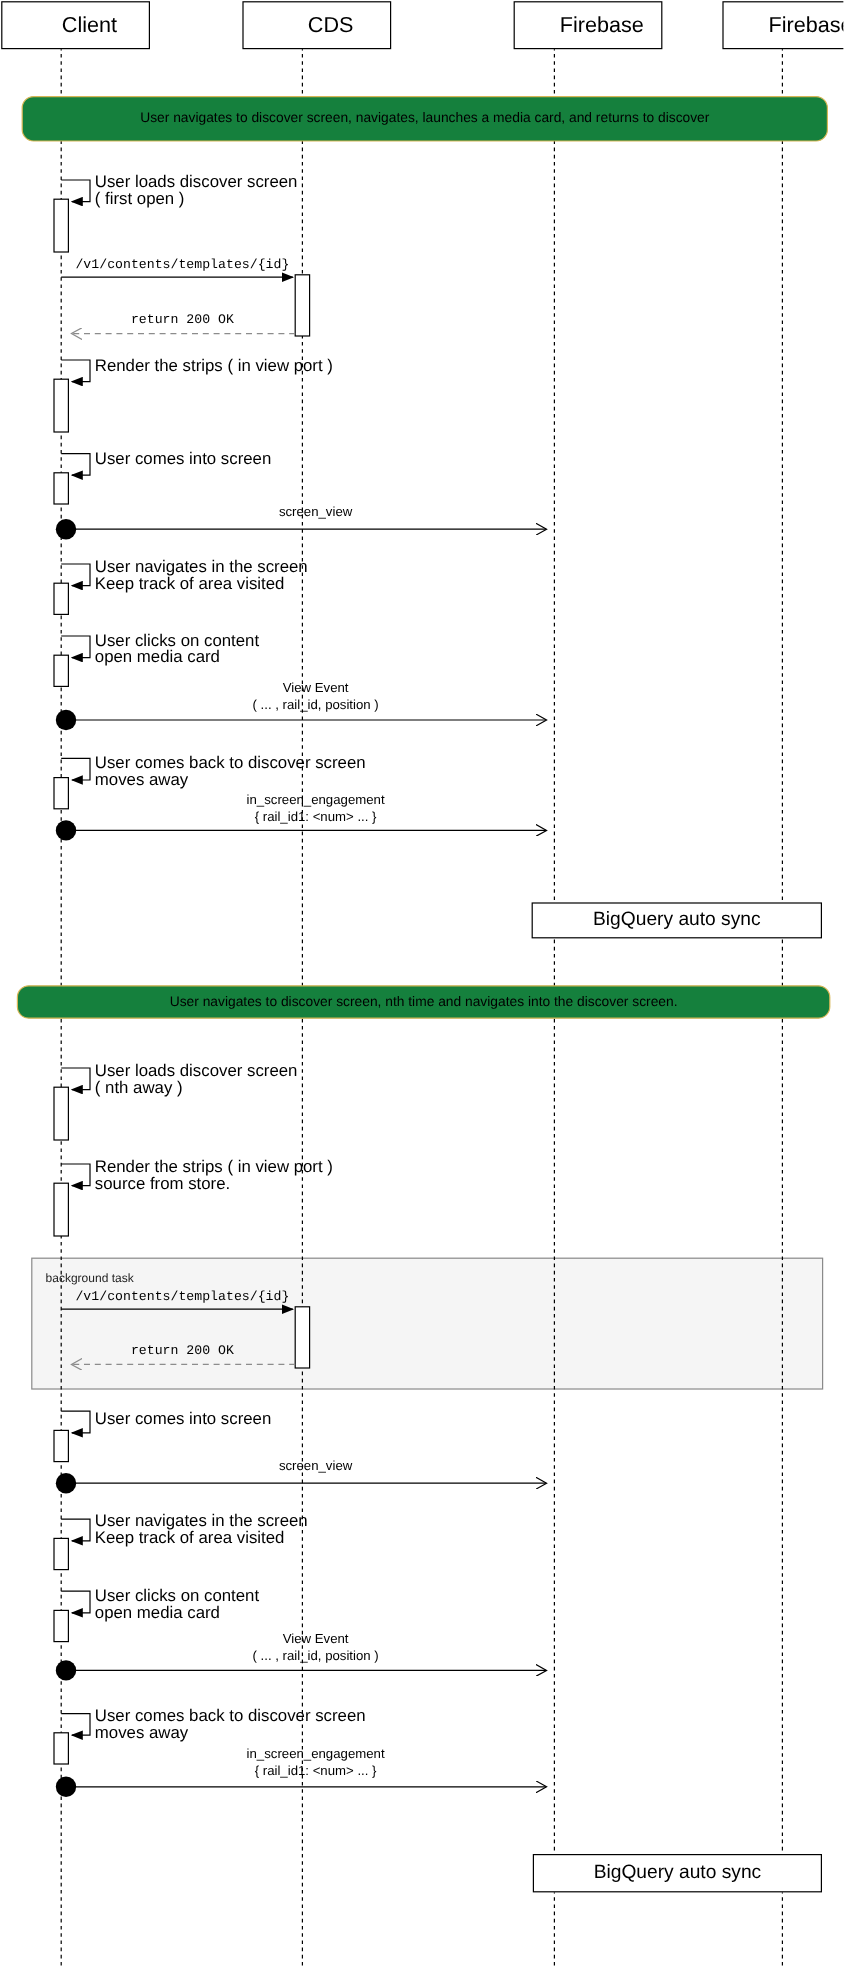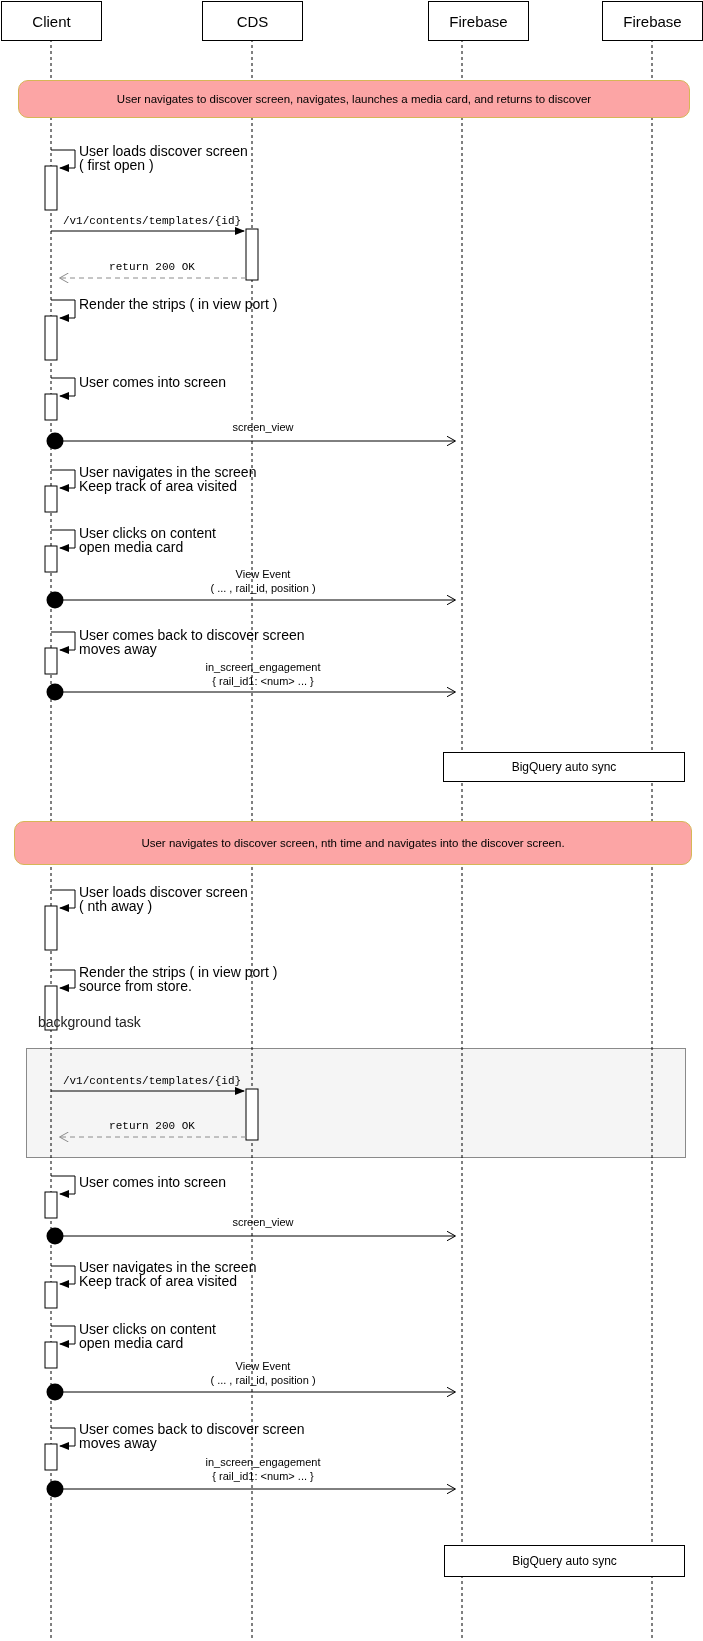--- a/index.html
+++ b/index.html
@@ -1,39 +1,39 @@
 <!DOCTYPE html>
 <html><head>
 <meta charset="utf-8">
 <style>
   html,body{margin:0;padding:0;background:#fff;}
   .stage{position:relative;width:703px;height:1641px;background:#ffffff;
          font-family:"Liberation Sans",sans-serif;color:#000;overflow:hidden;}
   .layer-svg{position:absolute;left:0;top:0;z-index:1;}
   
   .actor{position:absolute;top:1px;width:99px;height:38px;border:1px solid #000;background:#fff;
-         display:flex;align-items:center;justify-content:center;font-size:15px;z-index:2;}
+         display:flex;align-items:center;justify-content:center;font-size:18px;z-index:2;padding-left:23px;}
   
-  .note{position:absolute;border:1px solid #D6B656;background:#fca5a5;border-radius:10px;
+  .note{position:absolute;border:1px solid #D6B656;background:#15803d;border-radius:10px;
         display:flex;align-items:center;justify-content:center;font-size:11.5px;text-align:right;
         padding:2px 12px;box-sizing:border-box;z-index:2;}
   #note1{left:18px;top:80px;width:672px;height:38px;}
-  #note2{left:14px;top:821px;width:678px;height:44px;}
+  #note2{left:14px;top:821px;width:678px;height:28px;}
   
   .frame{position:absolute;left:26px;top:1048px;width:660px;height:110px;background:#F5F5F5;
          border:1px solid #8a8a8a;box-sizing:border-box;z-index:0;}
-  .frame-label{position:absolute;left:38px;top:1014px;font-size:14px;color:#222;z-index:2;}
+  .frame-label{position:absolute;left:38px;top:1060px;font-size:10px;color:#222;z-index:2;}
   
   .selfmsg{position:absolute;left:79px;font-size:14px;line-height:13.5px;white-space:nowrap;z-index:2;}
   .ctrmsg{position:absolute;font-size:11px;line-height:13.5px;text-align:center;white-space:nowrap;z-index:2;}
   .req{left:32px;width:240px;font-family:Liberation Mono, monospace;}
   .evt{left:113px;width:300px;}
   
   .syncbox{position:absolute;border:1px solid #000;background:#fff;display:flex;align-items:center;
-           justify-content:center;font-size:12px;z-index:2;}
+           justify-content:center;font-size:16px;z-index:2;}
   #sync1{left:443px;top:752px;width:240px;height:28px;}
   #sync2{left:444px;top:1545px;width:239px;height:30px;}
 </style>
 </head>
 <body>
 
 <div class="stage">
 
   <div class="frame"></div>
 

